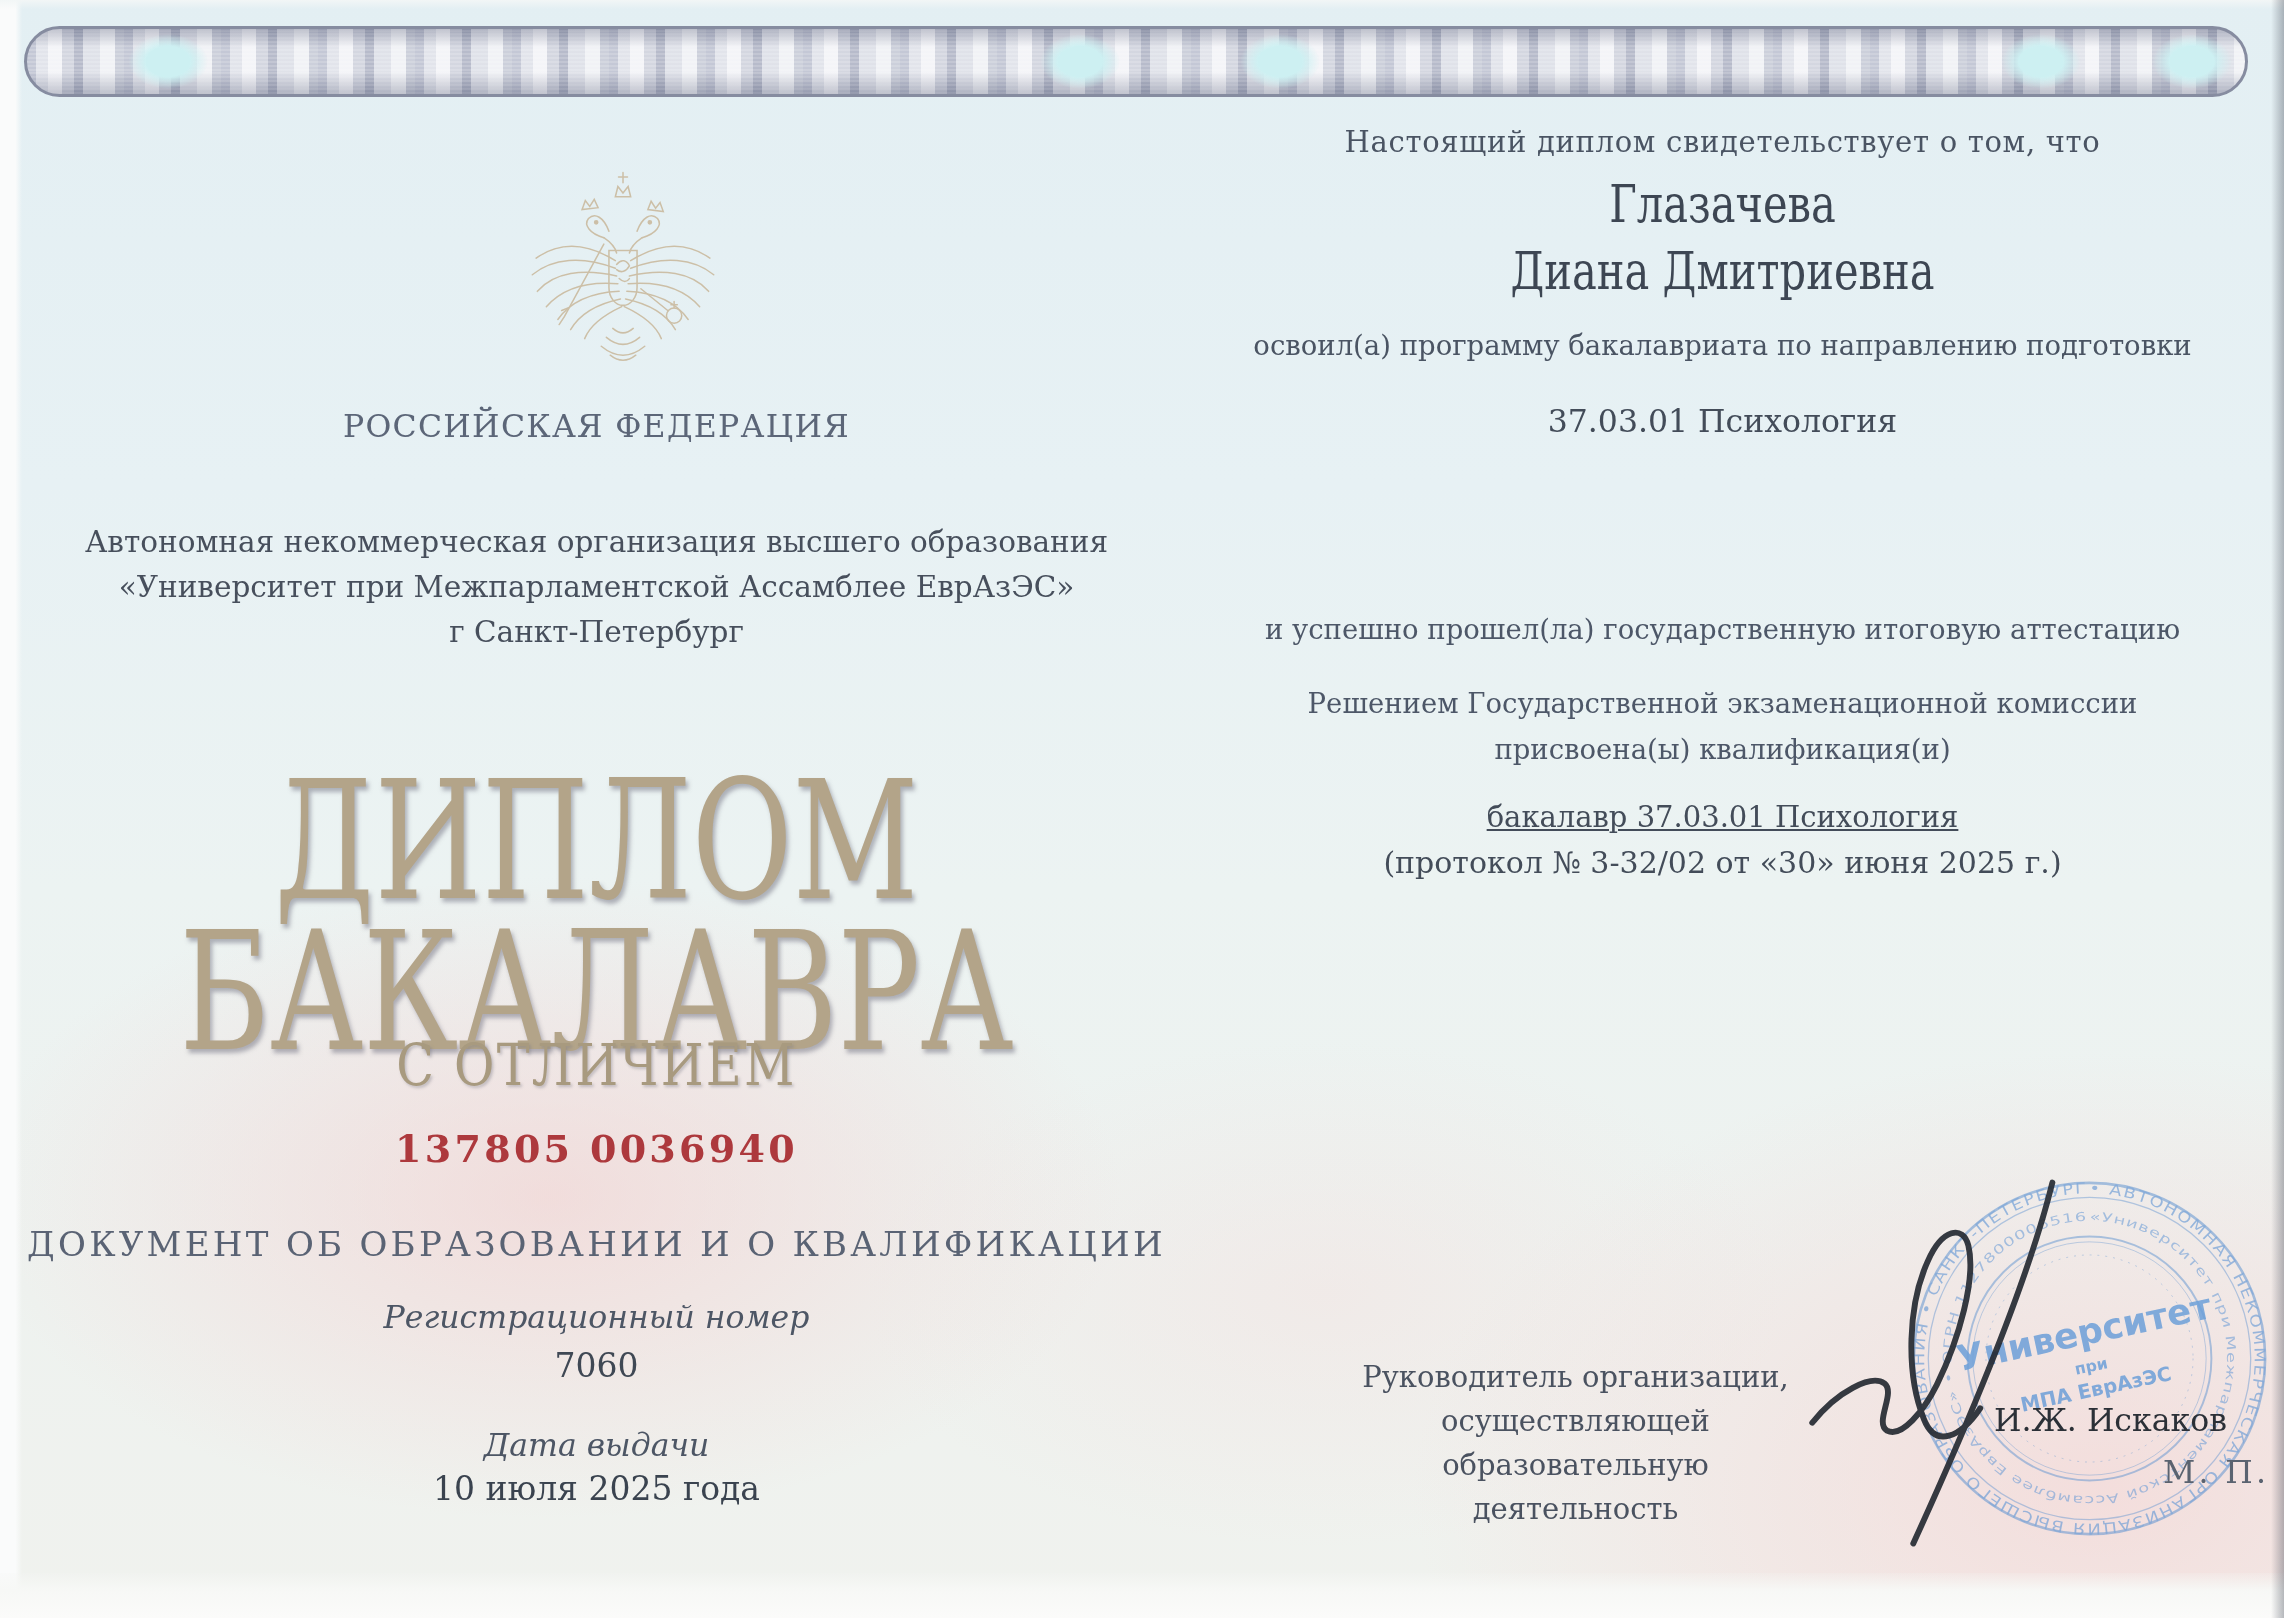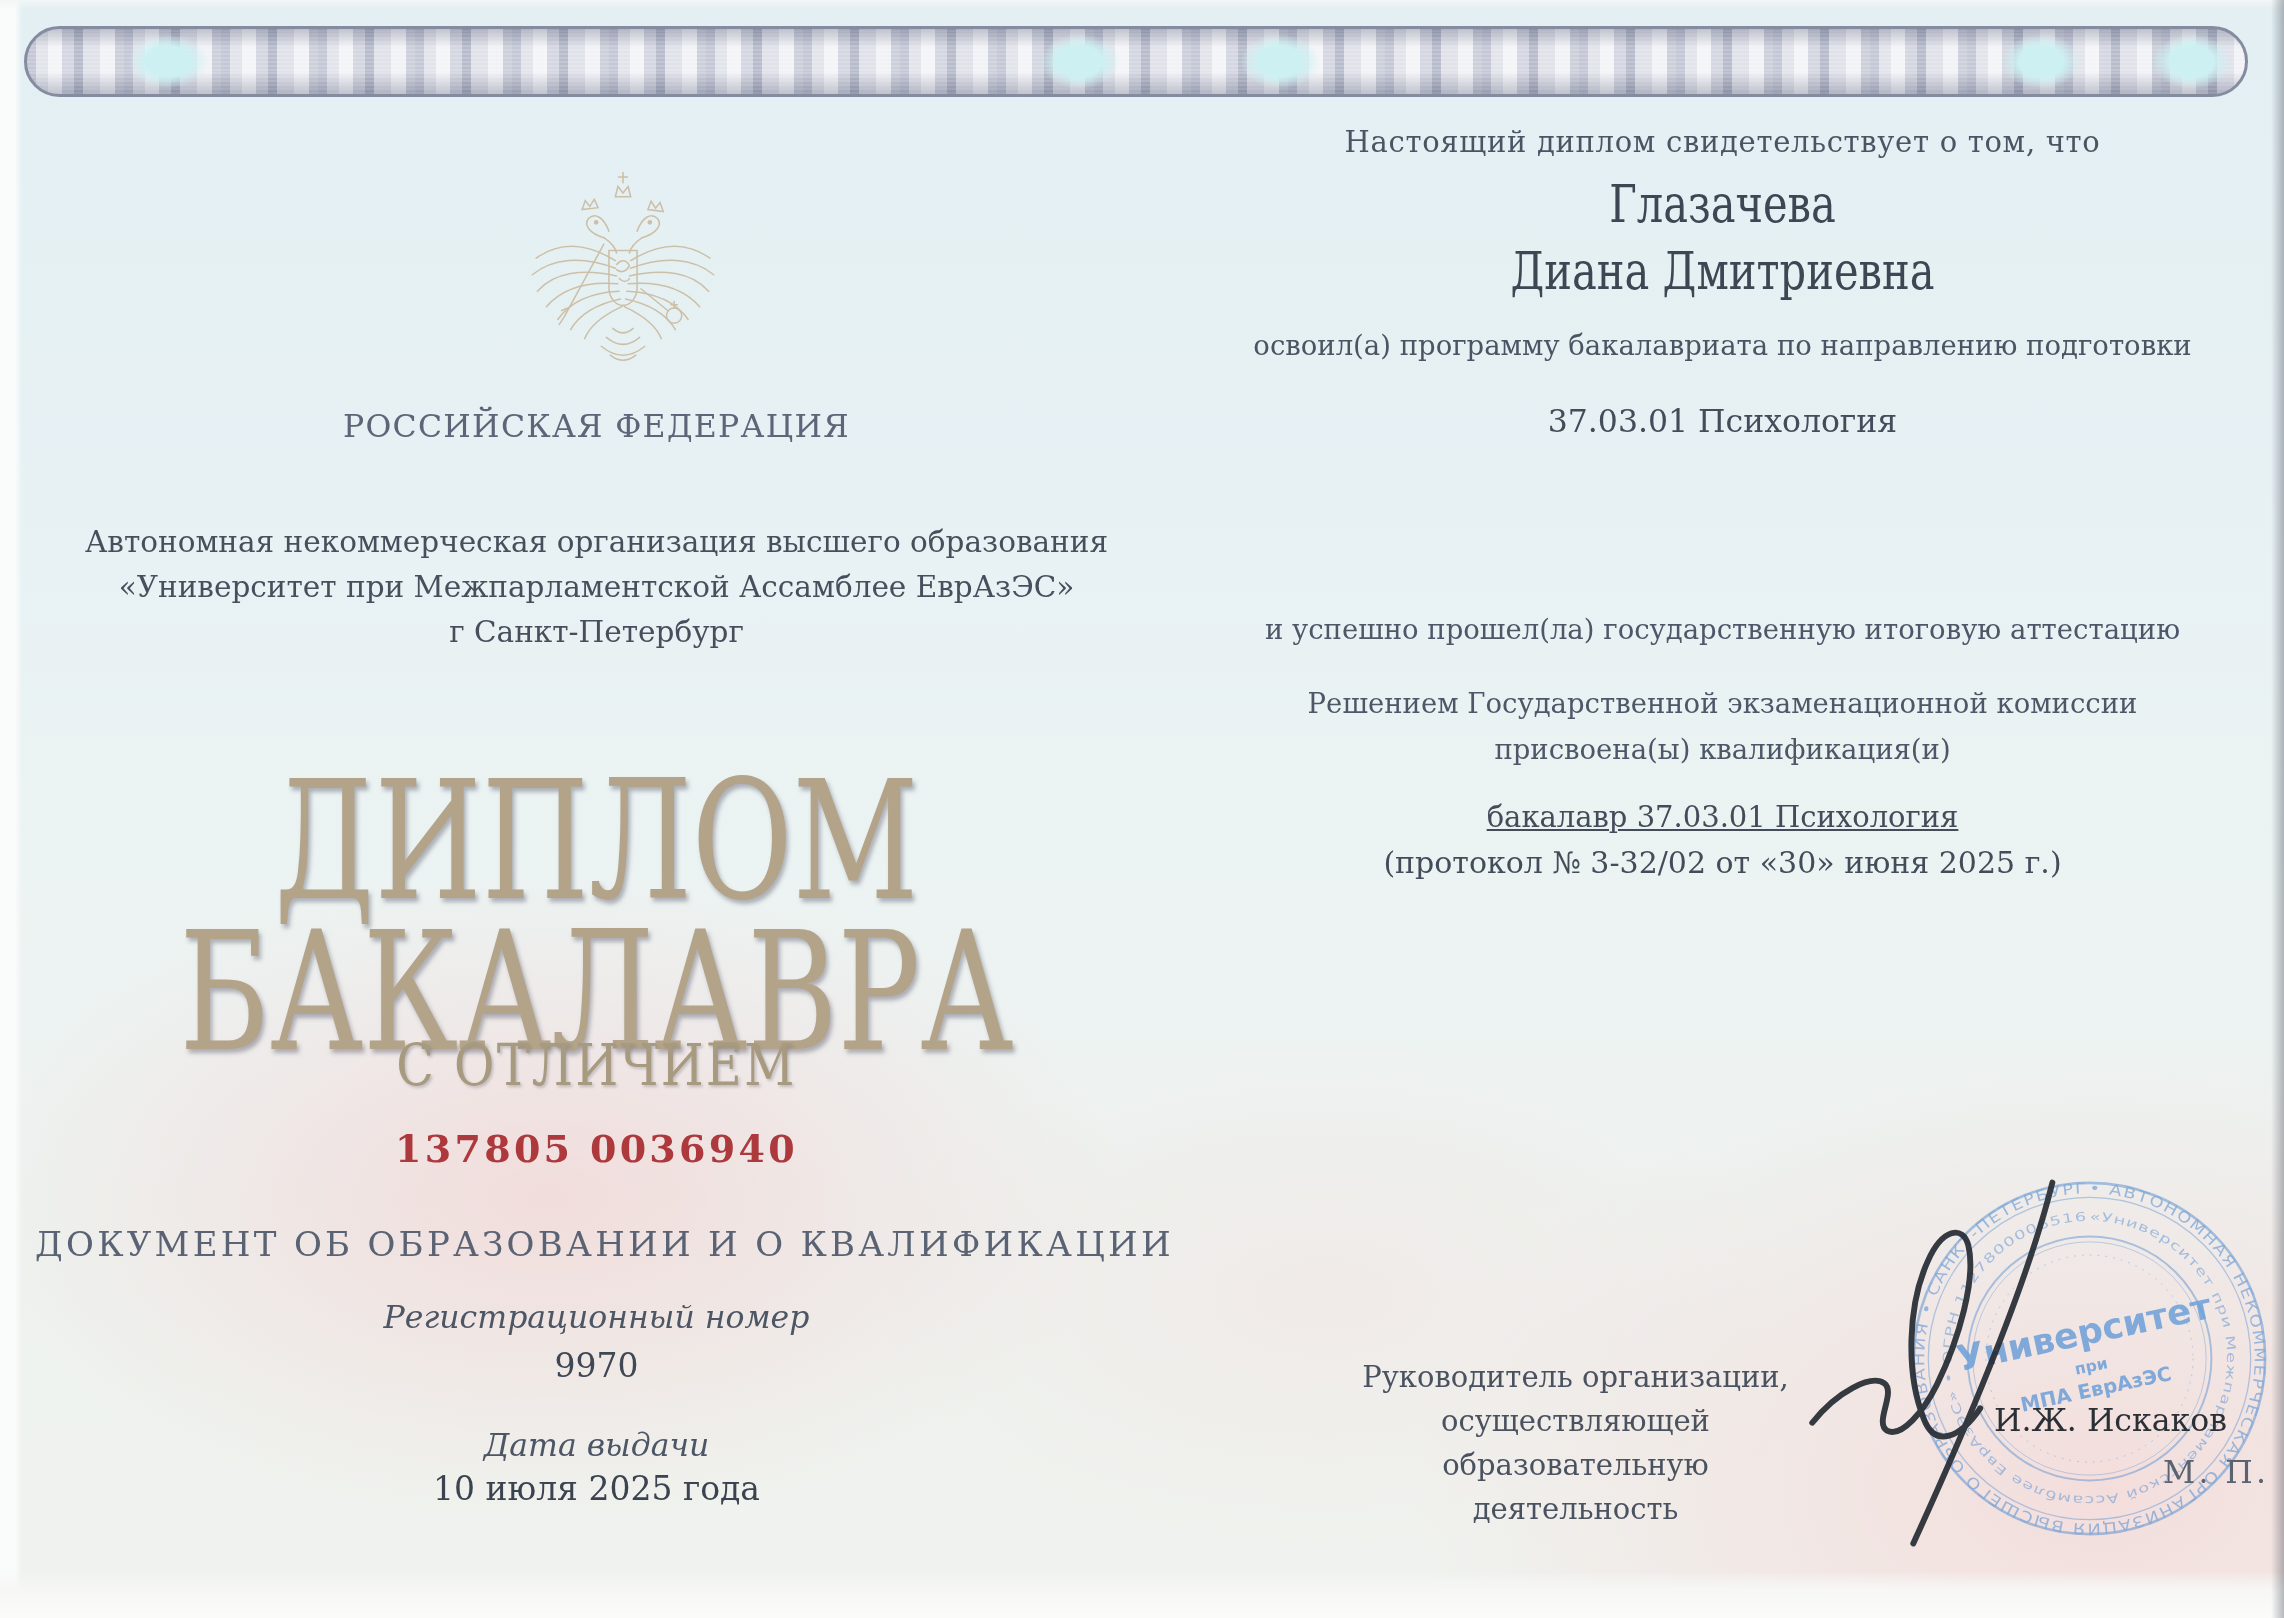--- a/index.html
+++ b/index.html
@@ -50,21 +50,21 @@
   
   .country{top:408px;font-size:31.5px;letter-spacing:1.3px;color:#5c6678;}
   .orgblock{top:520px;font-size:29.5px;line-height:45px;color:#474f5c;}
   .dip{top:766px;font-size:164px;line-height:151px;color:#b3a489;
        text-shadow:3.3px 3.9px 5.2px rgba(110,110,126,.50);
        transform:scaleX(.75);transform-origin:50% 0;}
   .honors{top:1031px;font-size:58px;color:#a89a7f;letter-spacing:2.6px;
        text-shadow:2px 2px 3.3px rgba(120,120,132,.40);
        transform:scaleX(.85);transform-origin:50% 0;}
   .serial{top:1126px;font-size:38px;letter-spacing:3.3px;color:#ad393d;font-weight:bold;}
-  .doctype{top:1224px;font-size:34px;letter-spacing:3.3px;color:#5a6374;margin-left:8px;}
+  .doctype{top:1224px;font-size:34px;letter-spacing:3.3px;color:#5a6374;}
   .reglabel{top:1299px;font-size:31.5px;font-style:italic;color:#4d5665;}
   .regnum{top:1346px;font-size:33px;color:#3f4854;}
   .datelabel{top:1427px;font-size:31.5px;font-style:italic;color:#4d5665;}
   .dateval{top:1469px;font-size:33px;color:#3a434f;}
 
   
   .intro{top:125px;font-size:29px;letter-spacing:0.7px;color:#4a5463;}
   .surname{top:174px;font-size:52px;color:#3d4653;transform:scaleX(.80);transform-origin:50% 0;}
   .givenn{top:241px;font-size:52px;color:#3d4653;transform:scaleX(.80);transform-origin:50% 0;}
   .program{top:329px;font-size:27.5px;color:#4a5463;}
@@ -151,21 +151,21 @@
 
     <div class="line dip">
       <div>ДИПЛОМ</div>
       <div>БАКАЛАВРА</div>
     </div>
 
     <div class="line honors">С ОТЛИЧИЕМ</div>
     <div class="line serial">137805 0036940</div>
     <div class="line doctype">ДОКУМЕНТ ОБ ОБРАЗОВАНИИ И О КВАЛИФИКАЦИИ</div>
     <div class="line reglabel">Регистрационный номер</div>
-    <div class="line regnum">9970</div>
+    <div class="line regnum">7060</div>
     <div class="line datelabel">Дата выдачи</div>
     <div class="line dateval">10 июля 2025 года</div>
   </div>
 
   <div class="abs colR">
     <div class="line intro">Настоящий диплом свидетельствует о том, что</div>
     <div class="line surname">Глазачева</div>
     <div class="line givenn">Диана Дмитриевна</div>
     <div class="line program">освоил(а) программу бакалавриата по направлению подготовки</div>
     <div class="line spec">37.03.01 Психология</div>

